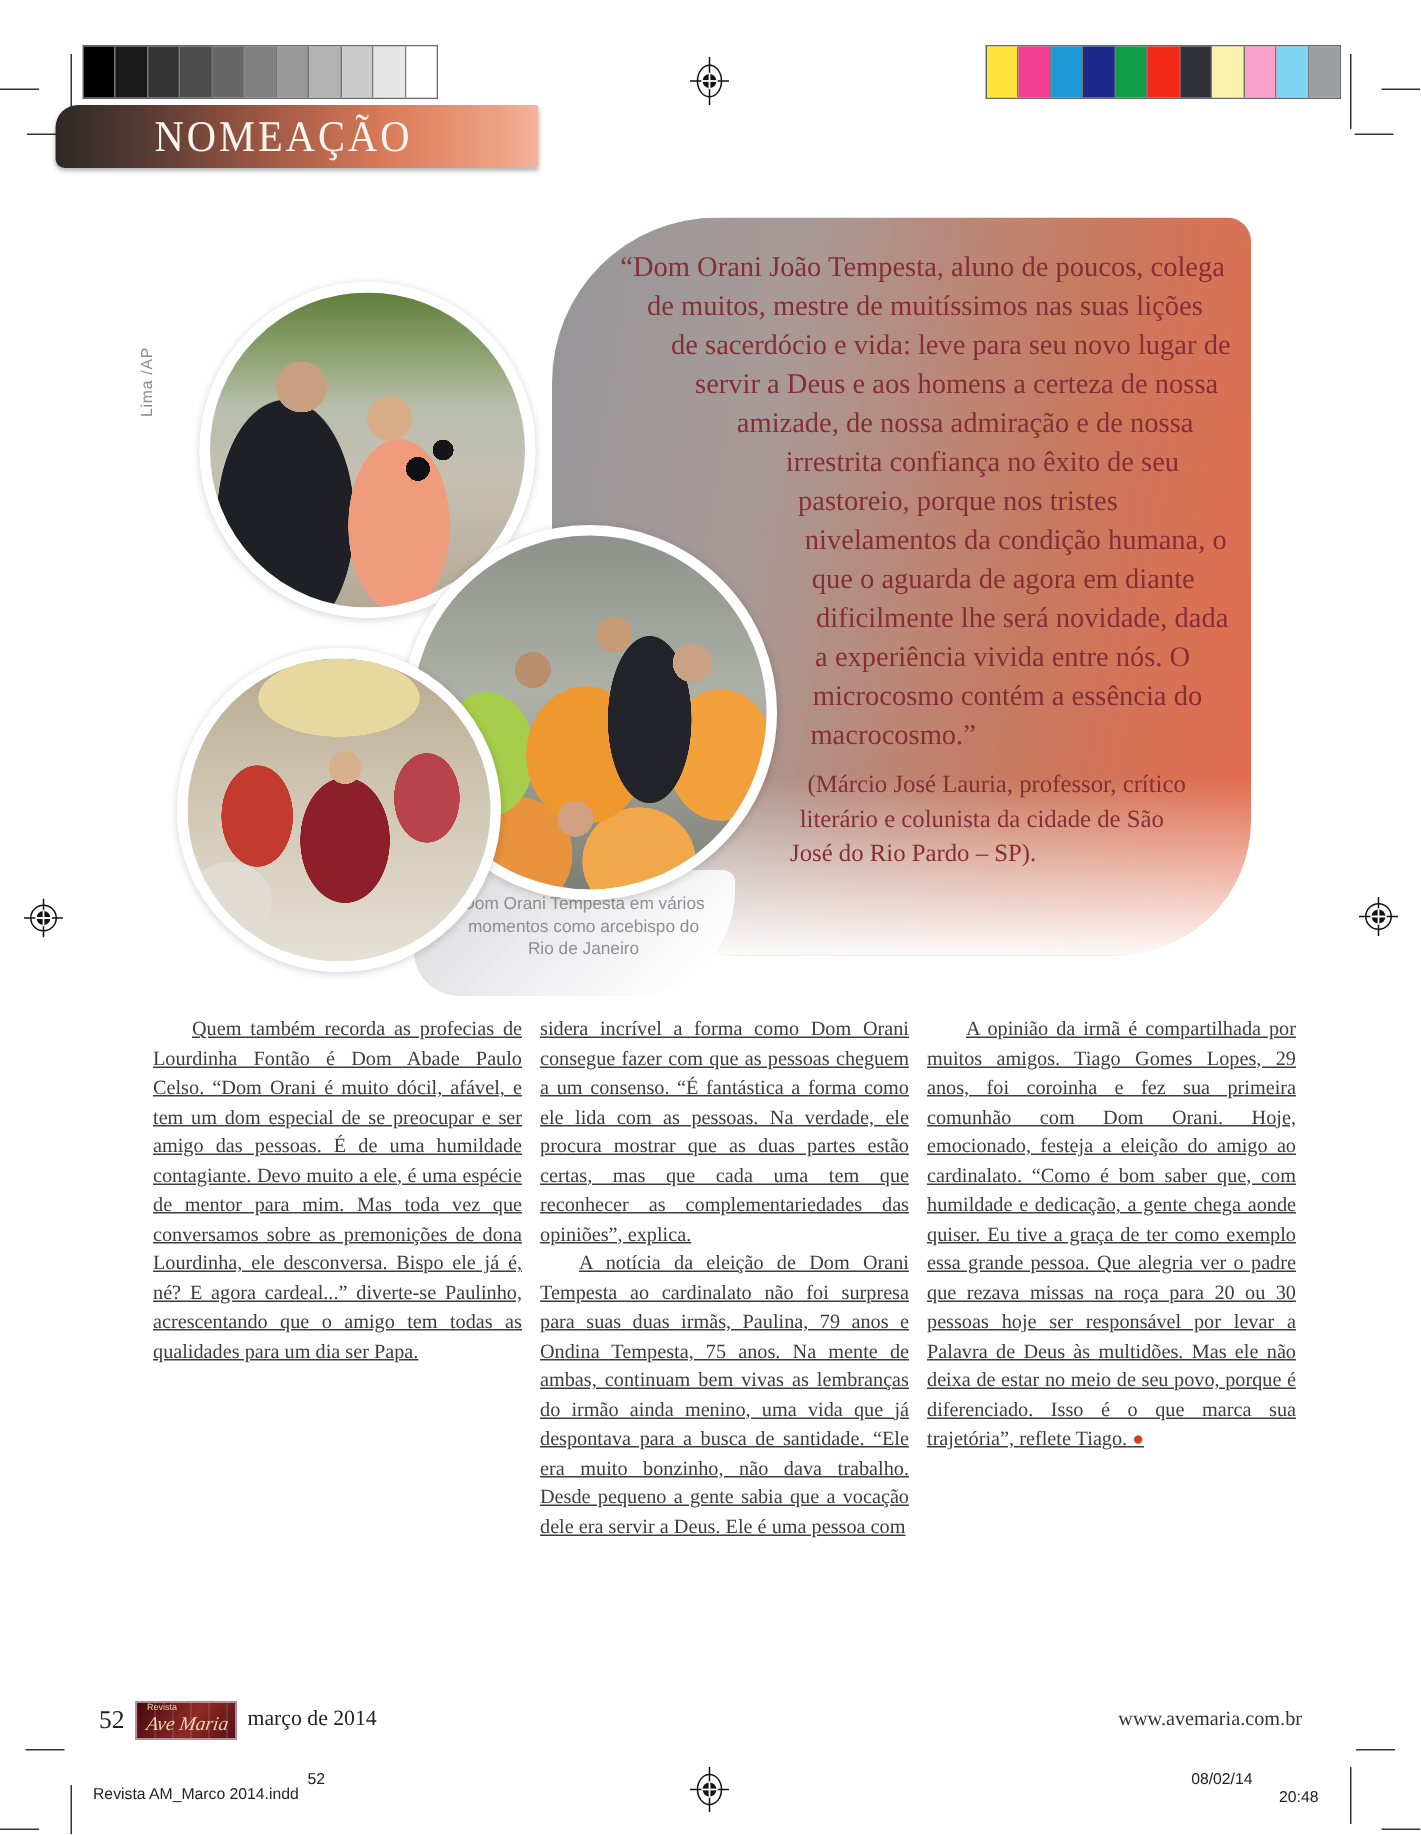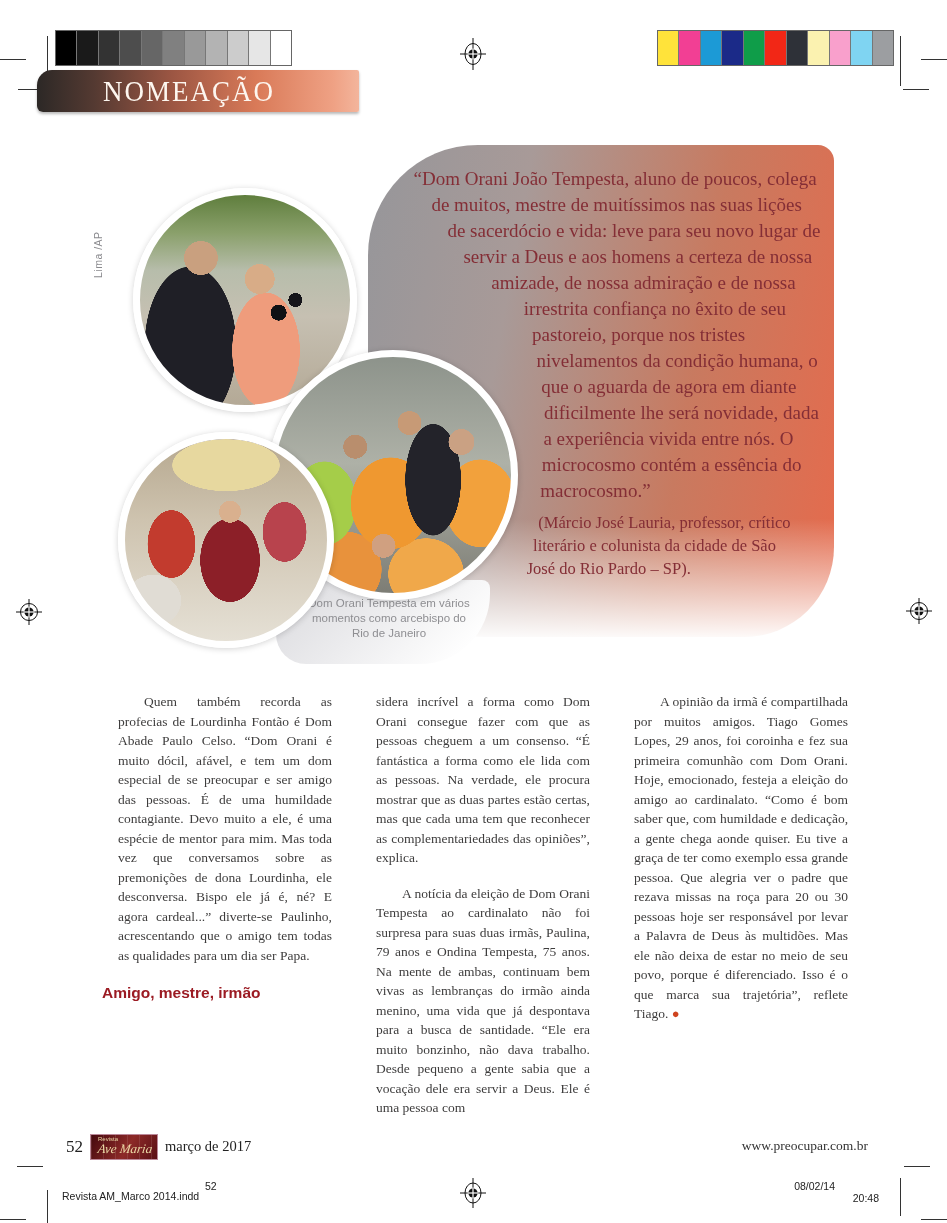--- a/index.html
+++ b/index.html
@@ -95,21 +95,21 @@
     shape-outside:polygon(0 0, 20% 8%, 45% 25%, 75% 35%, 83% 54%, 80% 75%, 70% 90%, 50% 100%, 0 100%); }
   .qtext { margin:0; padding-top:8px; font-family:"Liberation Serif", serif;
            font-size:19px; line-height:26px; color:#842e36; }
   .qattr { margin:7px 16px 0; font-family:"Liberation Serif", serif;
            font-size:16.5px; line-height:23px; color:#842e36; }
 
   
   .article { position:absolute; left:102px; top:676px; width:762px; display:flex; gap:12px; z-index:2; }
   .col { width:246px; font-family:"Liberation Serif", serif; font-size:13.5px;
          line-height:19.5px; color:#3e3d3d; text-align:justify; }
-  .col p { margin:16px; }
+  .col p { margin:0;text-decoration:underline; }
   .col p.indent { text-indent:26px; }
   .col h3 { margin:18px 0 6px; font-family:"Liberation Sans", sans-serif;
             font-size:15.5px; color:#9b1b23; }
   .end-dot { color:#cf431f; font-size:13px; }
 
   
   .footer { position:absolute; left:0; top:1132px; width:947px; height:30px; z-index:2; }
   .pageno { position:absolute; left:66px; top:5px; font-family:"Liberation Serif", serif;
             font-size:17px; color:#222; }
   .logo { position:absolute; left:90px; top:2px; width:68px; height:26px;
@@ -226,39 +226,38 @@
 
   <div class="quote-flow">
     <div class="qshape"></div>
     <p class="qtext">“Dom Orani João Tempesta, aluno de poucos, colega de muitos, mestre de muitíssimos nas suas lições de sacerdócio e vida: leve para seu novo lugar de servir a Deus e aos homens a certeza de nossa amizade, de nossa admiração e de nossa irrestrita confiança no êxito de seu pastoreio, porque nos tristes nivelamentos da condição humana, o que o aguarda de agora em diante dificilmente lhe será novidade, dada a experiência vivida entre nós. O microcosmo contém a essência do macrocosmo.”</p>
     <p class="qattr">(Márcio José Lauria, professor, crítico literário e colunista da cidade de São José do Rio Pardo – SP).</p>
   </div>
 
   <div class="article">
     <div class="col">
       <p class="indent">Quem também recorda as profecias de Lourdinha Fontão é Dom Abade Paulo Celso. “Dom Orani é muito dócil, afável, e tem um dom especial de se preocupar e ser amigo das pessoas. É de uma humildade contagiante. Devo muito a ele, é uma espécie de mentor para mim. Mas toda vez que conversamos sobre as premonições de dona Lourdinha, ele desconversa. Bispo ele já é, né? E agora cardeal...” diverte-se Paulinho, acrescentando que o amigo tem todas as qualidades para um dia ser Papa.</p>
-      <h3>Amigo, mestre, irmão</h3>
     </div>
     <div class="col">
       <p>sidera incrível a forma como Dom Orani consegue fazer com que as pessoas cheguem a um consenso. “É fantástica a forma como ele lida com as pessoas. Na verdade, ele procura mostrar que as duas partes estão certas, mas que cada uma tem que reconhecer as complementariedades das opiniões”, explica.</p>
       <p class="indent">A notícia da eleição de Dom Orani Tempesta ao cardinalato não foi surpresa para suas duas irmãs, Paulina, 79 anos e Ondina Tempesta, 75 anos. Na mente de ambas, continuam bem vivas as lembranças do irmão ainda menino, uma vida que já despontava para a busca de santidade. “Ele era muito bonzinho, não dava trabalho. Desde pequeno a gente sabia que a vocação dele era servir a Deus. Ele é uma pessoa com</p>
     </div>
     <div class="col">
       <p class="indent"><span>A opinião da irmã é compartilhada por muitos amigos. Tiago Gomes Lopes, 29 anos, foi coroinha e fez sua primeira comunhão com Dom Orani. Hoje, emocionado, festeja a eleição do amigo ao cardinalato. “Como é bom saber que, com humildade e dedicação, a gente chega aonde quiser. Eu tive a graça de ter como exemplo essa grande pessoa. Que alegria ver o padre que rezava missas na roça para 20 ou 30 pessoas hoje ser responsável por levar a Palavra de Deus às multidões. Mas ele não deixa de estar no meio de seu povo, porque é diferenciado. Isso é o que marca sua trajetória”, reflete Tiago.</span> <span class="end-dot">●</span></p>
     </div>
   </div>
 
   <div class="footer">
     <span class="pageno">52</span>
     <div class="logo">
       <span class="logo-top">Revista</span>
       <span class="logo-main">Ave Maria</span>
     </div>
-    <span class="issue">março de 2017</span>
-    <span class="site">www.preocupar.com.br</span>
+    <span class="issue">março de 2014</span>
+    <span class="site">www.avemaria.com.br</span>
   </div>
 
   <div class="slug">
     <span class="fname">Revista AM_Marco 2014.indd</span>
     <span class="fpage">52</span>
     <span class="fdate">08/02/14</span>
     <span class="ftime">20:48</span>
   </div>
 
 </div>

